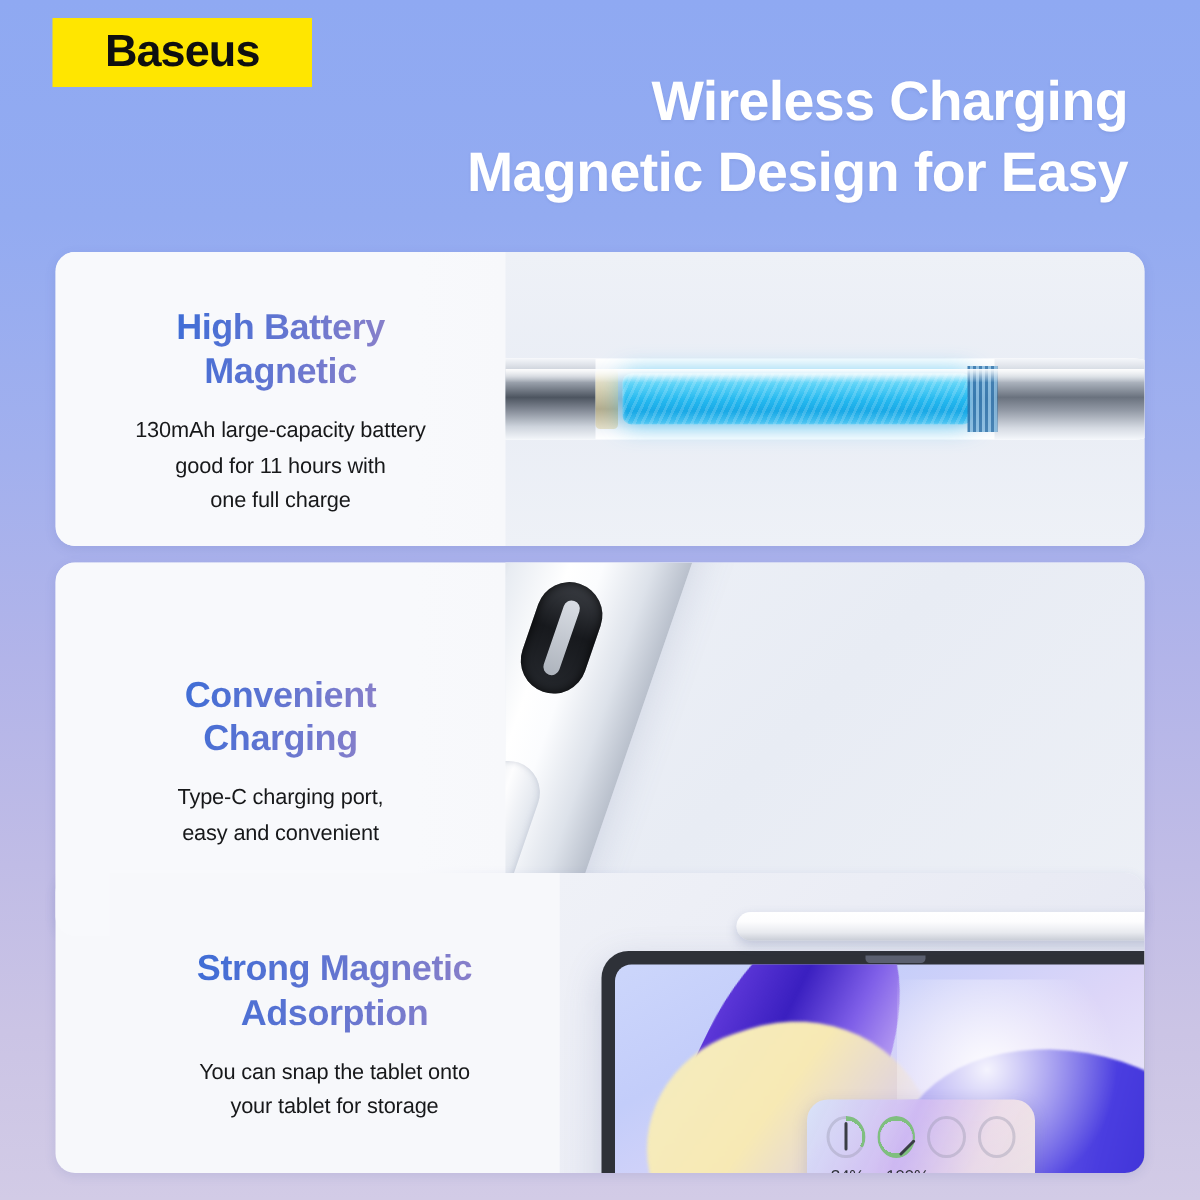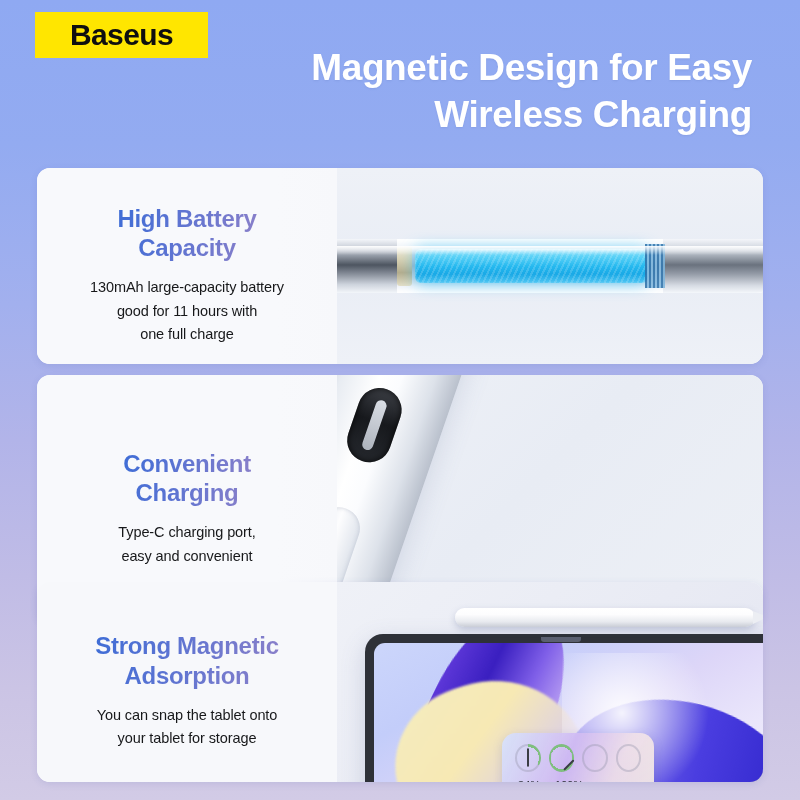--- a/index.html
+++ b/index.html
@@ -66,21 +66,21 @@
     left: 37px;
     width: 726px;
     background: #f7f8fb;
     border-radius: 13px;
     overflow: hidden;
     box-shadow: 0 2px 7px rgba(70,88,160,.13);
     display: flex;
   }
   .card-1 { top: 168px;  height: 196px; }
   .card-2 { top: 375px;  height: 249px; }
-  .card-3 { top: 582px;  height: 200px; }
+  .card-3 { top: 582px;  height: 200px; padding-left: 36px; }
 
   .card-text {
     position: relative;
     z-index: 4;
     width: 300px;
     flex: 0 0 300px;
     padding: 0 14px;
     display: flex;
     flex-direction: column;
     align-items: center;
@@ -359,29 +359,29 @@
   .battery-label.wide { width: 36px; }
 </style>
 </head>
 <body>
 
 <div class="brand-logo">
   <span class="brand-logo-text">Baseus</span>
 </div>
 
 <h1 class="headline">
+  <span class="headline-line">Wireless Charging</span>
   <span class="headline-line">Magnetic Design for Easy</span>
-  <span class="headline-line">Wireless Charging</span>
 </h1>
 
 <section class="card card-1">
   <div class="card-text">
     <div class="card-heading">
       <span>High Battery</span><br>
-      <span>Capacity</span>
+      <span>Magnetic</span>
     </div>
     <p class="card-body">
       <span>130mAh large-capacity battery</span><br>
       <span>good for 11 hours with</span><br>
       <span>one full charge</span>
     </p>
   </div>
   <div class="card-visual v1">
     <div class="stylus-xray">
       <div class="xray-metal-l"></div>

